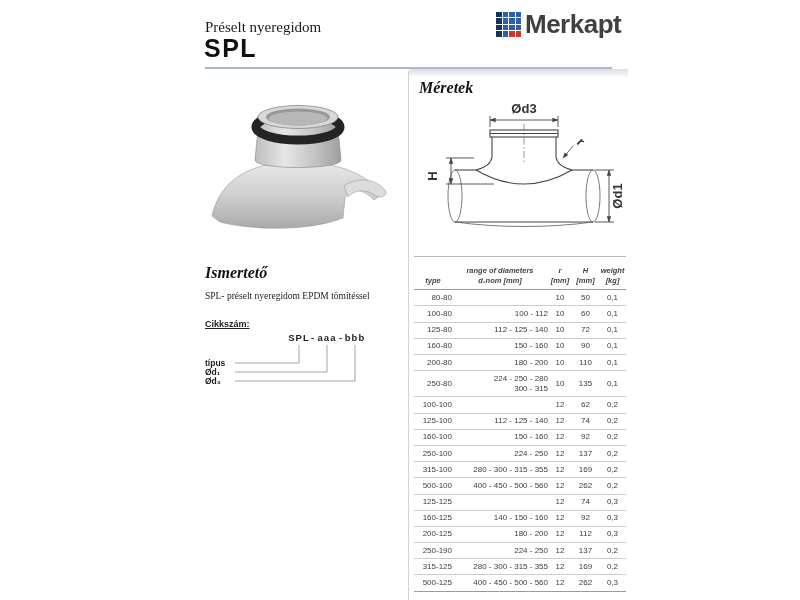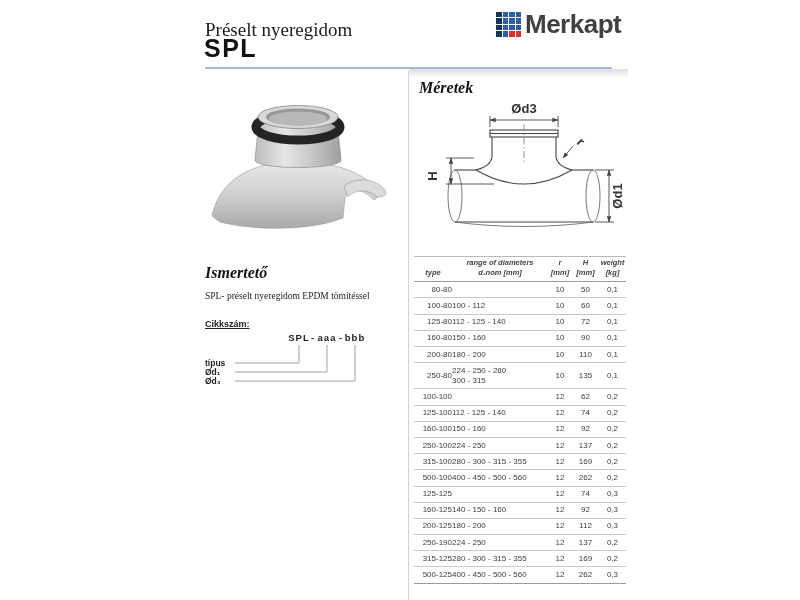--- a/index.html
+++ b/index.html
@@ -1,21 +1,21 @@
 <!DOCTYPE html>
 <html><head>
 <meta charset="utf-8">
 <style>
   html,body{margin:0;padding:0;background:#ffffff;}
   .page{position:relative;width:800px;height:600px;background:#fff;overflow:hidden;
         font-family:"Liberation Sans",sans-serif;color:#1b1b1b;}
 
   
   .subtitle{position:absolute;left:205px;top:19px;font-family:"Liberation Serif",serif;
-            font-size:19px;color:#1b1b1b;}
+            font-size:15px;color:#1b1b1b;}
   .spl{position:absolute;left:204px;top:34px;font-size:25px;font-weight:bold;
        letter-spacing:1.5px;color:#111;}
   .logo{position:absolute;left:496px;top:11px;display:flex;align-items:center;}
   .logo-grid{display:grid;grid-template-columns:repeat(4,5.5px);grid-auto-rows:5.5px;gap:1px;margin-right:4px;}
   .logo-grid span{display:block;}
   .logo-text{font-size:26px;font-weight:bold;letter-spacing:-0.5px;color:#404040;line-height:26px;}
 
   .h-rule{position:absolute;left:205px;top:67px;width:407px;height:2px;background:#a9b9cb;}
   .v-divider{position:absolute;left:408px;top:71px;width:1px;height:529px;background:#d2d2d2;}
   .grad-band{position:absolute;left:409px;top:69px;width:219px;height:9px;
@@ -42,25 +42,25 @@
   .dim-svg .thin{stroke:#5a5a5a;stroke-width:0.8;fill:none;}
   .dim-svg .dim{stroke:#454545;stroke-width:0.9;fill:none;}
   .dim-svg text{font-family:"Liberation Sans",sans-serif;font-weight:bold;font-size:13px;fill:#333;}
 
   
   .size-table{position:absolute;left:414px;top:256px;width:212px;border-collapse:collapse;
               table-layout:fixed;font-size:8px;color:#3c3c3c;}
   .size-table col.c0{width:38px;}.size-table col.c1{width:96px;}
   .size-table col.c2{width:24px;}.size-table col.c3{width:27px;}.size-table col.c4{width:27px;}
   .size-table thead th{font-size:7.5px;font-weight:bold;font-style:italic;line-height:1.35;
-              text-align:center;vertical-align:bottom;padding:1px 0 3px 0;white-space:pre-line;
+              text-align:center;vertical-align:bottom;padding:9px 0 3px 0;white-space:pre-line;
               border-top:1px solid #b9b9b9;border-bottom:1.5px solid #9b9b9b;color:#444;}
   .size-table td{padding:2.6px 0;border-bottom:1px solid #cbcbcb;white-space:pre-line;line-height:1.25;}
   .size-table td.c0{text-align:right;padding-left:5px;}
-  .size-table td.c1{text-align:left;}
+  .size-table td.c1{text-align:right;}
   .size-table td.c2,.size-table td.c3,.size-table td.c4{text-align:center;}
   .size-table tr:last-child td{border-bottom:1.5px solid #9b9b9b;}
 </style>
 </head>
 <body>
 
 <div class="page">
 
   <div class="subtitle">Préselt nyeregidom</div>
   <div class="spl">SPL</div>

